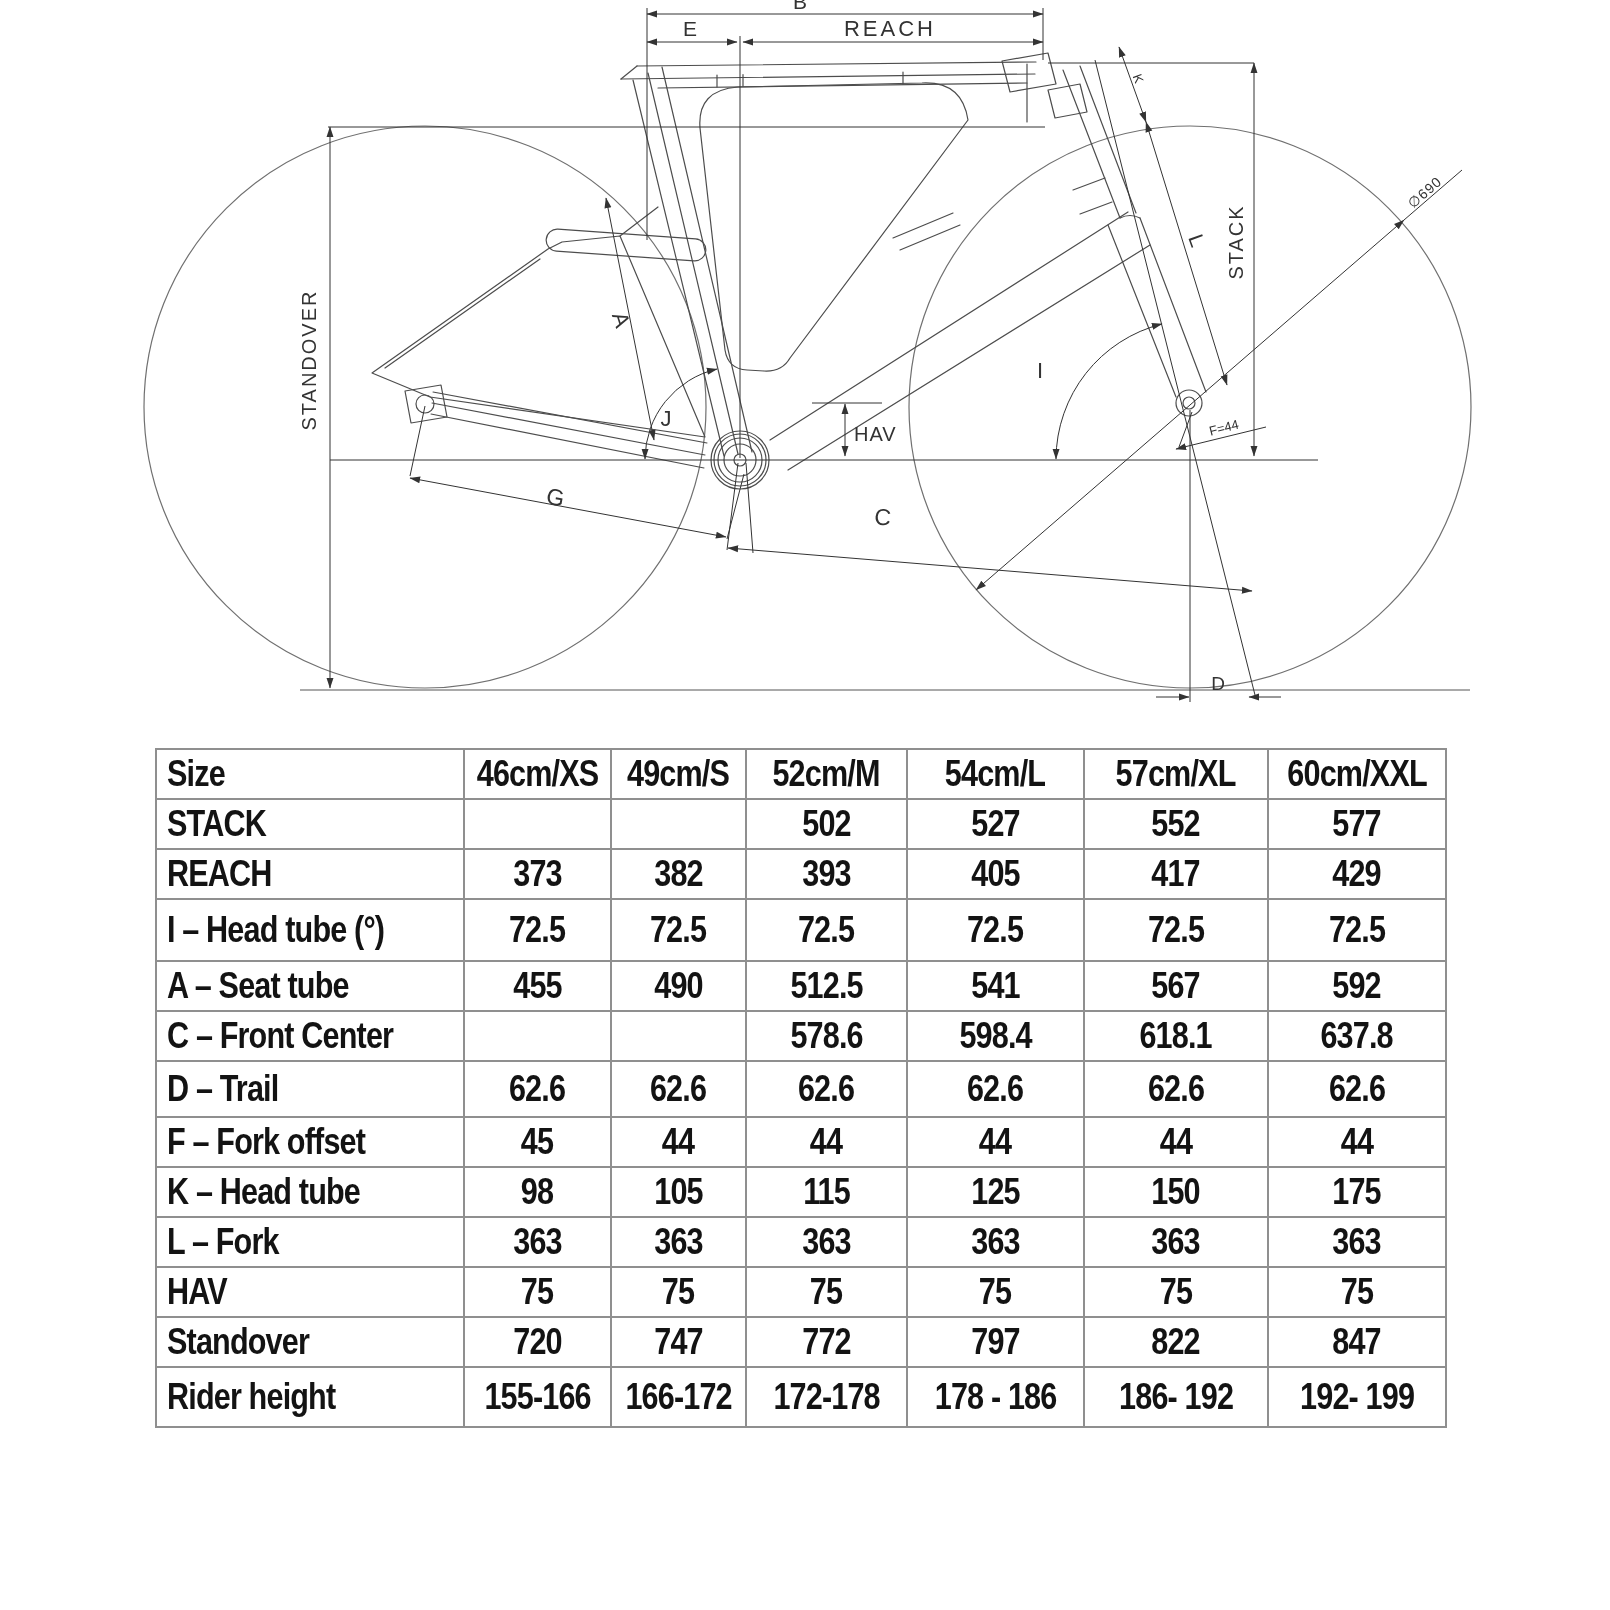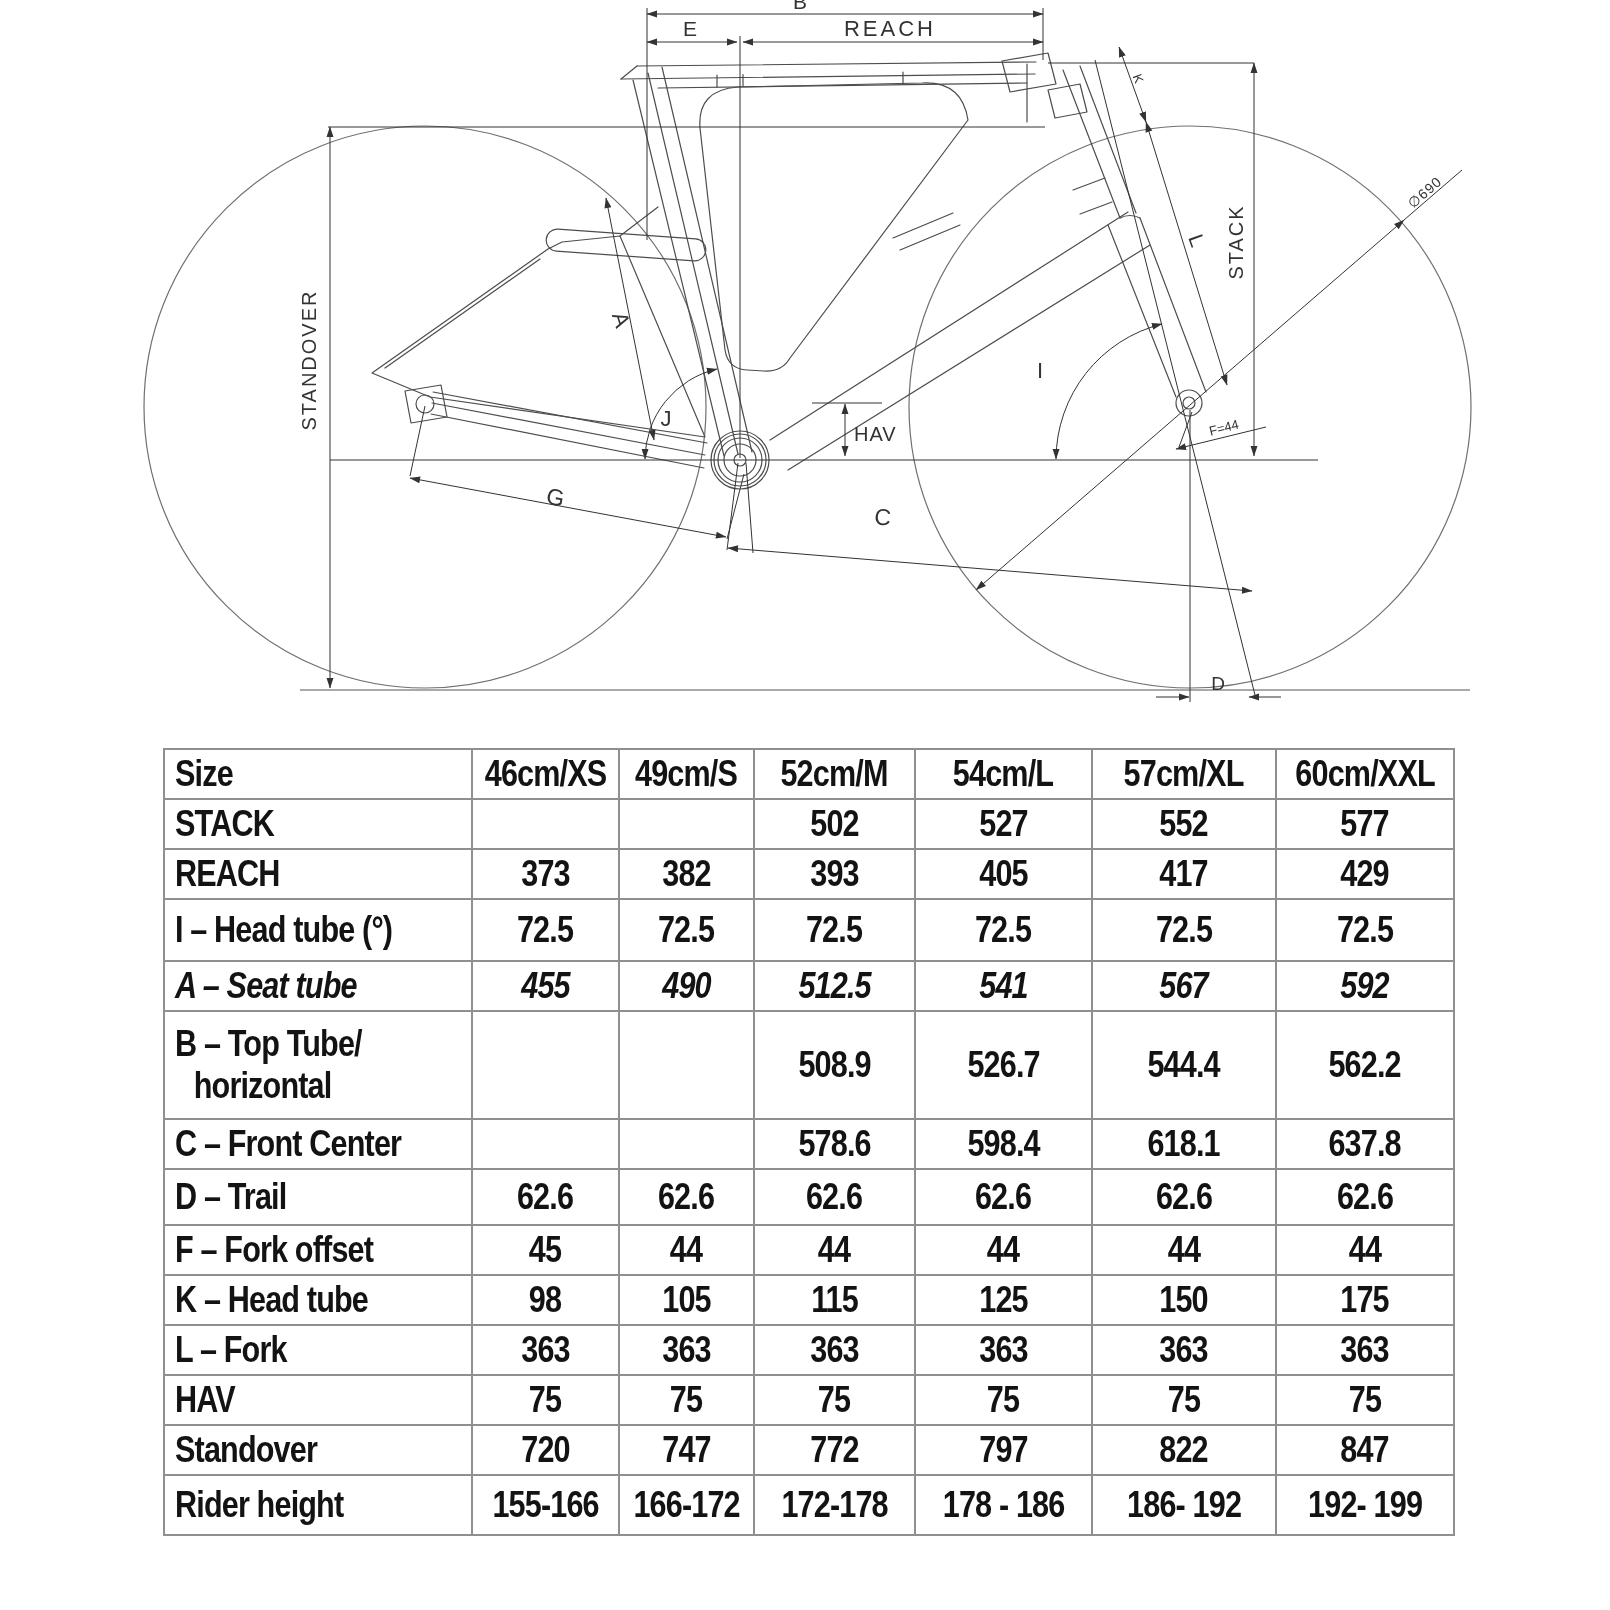--- a/index.html
+++ b/index.html
@@ -1,21 +1,21 @@
 <!DOCTYPE html>
 <html><head>
 <meta charset="utf-8">
 <style>
   html,body{margin:0;padding:0;background:#ffffff;}
   .stage{position:relative;width:1610px;height:1610px;background:#fff;overflow:hidden;
          font-family:"Liberation Sans",sans-serif;}
   svg text{font-family:"Liberation Sans",sans-serif;fill:#333;}
   .diagram{position:absolute;left:0;top:0;}
 
-  table.geo{position:absolute;left:163px;top:748px;border-collapse:collapse;table-layout:fixed;
+  table.geo{position:absolute;left:155px;top:748px;border-collapse:collapse;table-layout:fixed;
             color:#131313;font-weight:700;}
   table.geo td,table.geo th{border:2px solid #8f8f8f;padding:0;font-size:36px;
             letter-spacing:-1px;overflow:hidden;white-space:nowrap;vertical-align:middle;}
   table.geo .lbl{text-align:left;padding-left:10px;}
   table.geo .val{text-align:center;}
   .cx{display:inline-block;transform:scaleX(.85);}
   .cxl{transform-origin:0 50%;}
   .cxc{transform-origin:50% 50%;}
   .line2 .cx{padding-left:22px;}
 </style>
@@ -200,43 +200,31 @@
           <td class="lbl">
             <div><span class="cx cxl">I – Head tube (°)</span></div>
           </td>
           <td class="val"><span class="cx cxc">72.5</span></td>
           <td class="val"><span class="cx cxc">72.5</span></td>
           <td class="val"><span class="cx cxc">72.5</span></td>
           <td class="val"><span class="cx cxc">72.5</span></td>
           <td class="val"><span class="cx cxc">72.5</span></td>
           <td class="val"><span class="cx cxc">72.5</span></td>
         </tr>
-        <tr style="height: 50px; font-style: italic;">
+        <tr style="height: 50px;">
           <td class="lbl">
             <div><span class="cx cxl">A – Seat tube</span></div>
           </td>
           <td class="val"><span class="cx cxc">455</span></td>
           <td class="val"><span class="cx cxc">490</span></td>
           <td class="val"><span class="cx cxc">512.5</span></td>
           <td class="val"><span class="cx cxc">541</span></td>
           <td class="val"><span class="cx cxc">567</span></td>
           <td class="val"><span class="cx cxc">592</span></td>
         </tr>
-        <tr style="height: 108px;">
-          <td class="lbl">
-            <div><span class="cx cxl">B – Top Tube/</span></div>
-            <div class="line2"><span class="cx cxl">horizontal</span></div>
-          </td>
-          <td class="val"><span class="cx cxc"></span></td>
-          <td class="val"><span class="cx cxc"></span></td>
-          <td class="val"><span class="cx cxc">508.9</span></td>
-          <td class="val"><span class="cx cxc">526.7</span></td>
-          <td class="val"><span class="cx cxc">544.4</span></td>
-          <td class="val"><span class="cx cxc">562.2</span></td>
-        </tr>
         <tr style="height: 50px; border-radius: 19px;">
           <td class="lbl">
             <div><span class="cx cxl">C – Front Center</span></div>
           </td>
           <td class="val"><span class="cx cxc"></span></td>
           <td class="val"><span class="cx cxc"></span></td>
           <td class="val"><span class="cx cxc">578.6</span></td>
           <td class="val"><span class="cx cxc">598.4</span></td>
           <td class="val"><span class="cx cxc">618.1</span></td>
           <td class="val"><span class="cx cxc">637.8</span></td>

